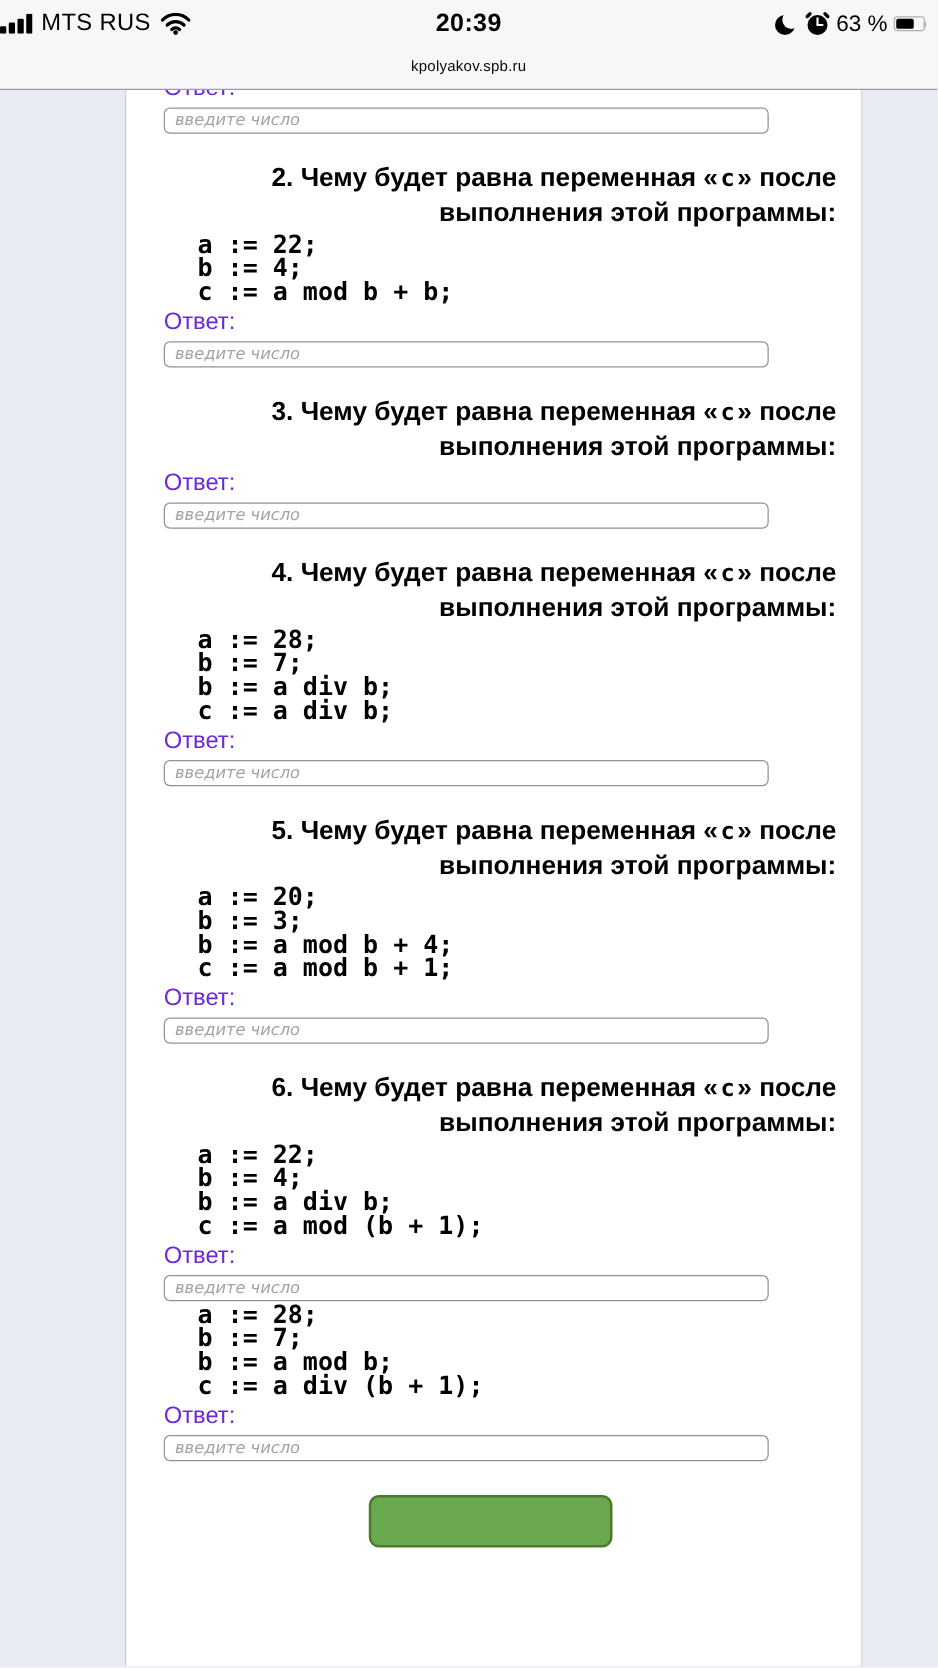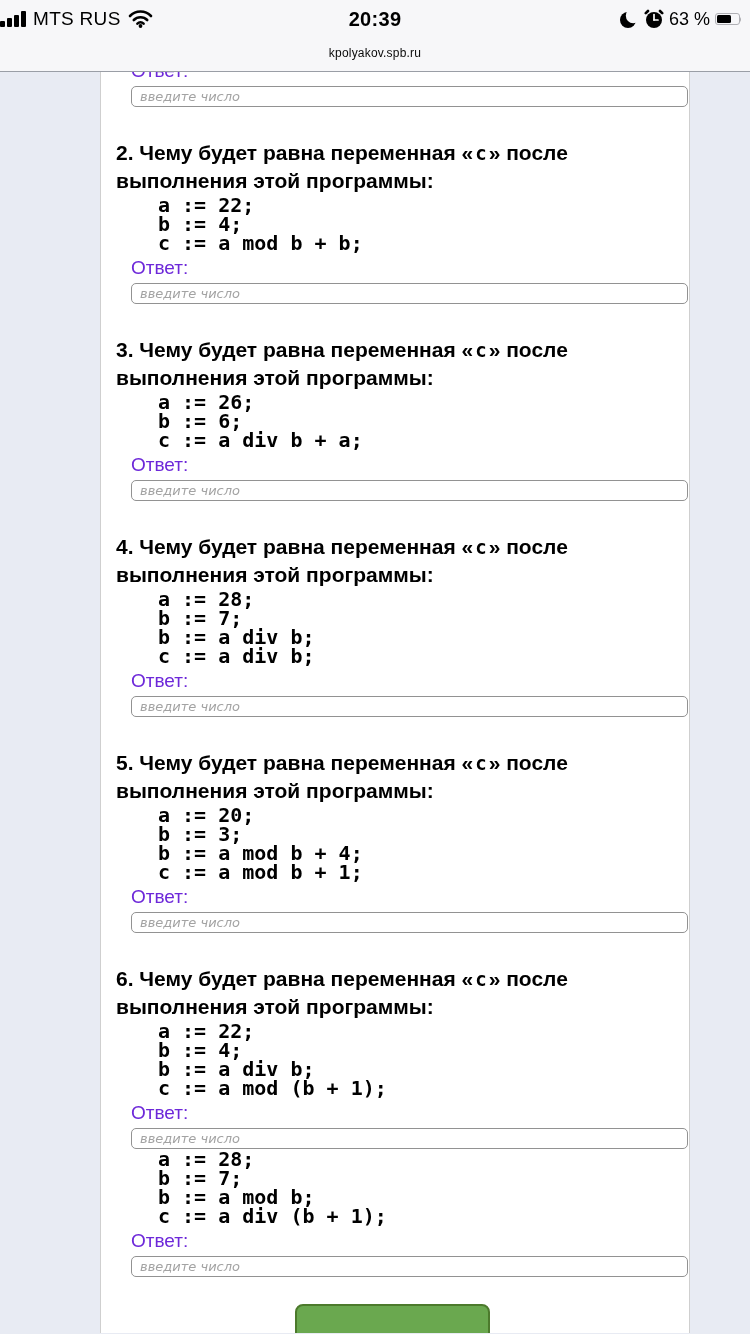--- a/index.html
+++ b/index.html
@@ -45,44 +45,45 @@
   .page { width: 750px; height: 1261px; background: #e8ebf3; overflow: hidden; }
   .column {
     margin-left: 100px; width: 590px; min-height: 1261px;
     background: #ffffff;
     border-left: 1px solid #cfcfcf; border-right: 1px solid #cfcfcf;
     padding: 0 20px 0 15px;
     overflow: hidden;
   }
 
   .q-title {
-    margin-top: 32px;
+    margin-top: 22px;
     font-size: 21px; font-weight: 700; color: #000;
     line-height: 28px;
+    text-align: right;
   }
   .q-var {
     font-family: "DejaVu Sans Mono", monospace;
     font-size: 19px; font-weight: 700; padding: 0 2px;
   }
   .q-code {
     margin: 1px 0 0 42px;
     font-family: "DejaVu Sans Mono", monospace;
     font-size: 20px; font-weight: 700; color: #000;
     line-height: 19px;
     white-space: pre;
   }
   .answer-label {
     margin: 4px 0 0 15px;
     font-size: 19px; color: #6d28d9; line-height: 22px;
   }
   .answer-label.cut { margin-top: -12px; }
   .answer-input {
     display: block;
     margin: 4px 0 0 15px;
-    width: 557px; height: 21px;
+    width: 484px; height: 21px;
     border: 1px solid #929292; border-radius: 5px;
     background: #fff;
     font-family: "DejaVu Sans", "Liberation Sans", sans-serif;
     font-size: 13px; font-style: italic; color: #333;
     padding: 0 8px;
     outline: none;
   }
   .answer-input::placeholder { color: #a3a3a3; opacity: 1; }
 
   .submit-wrap { text-align: center; }
@@ -164,23 +165,20 @@
       <div class="q-title"><span>2.</span><span> Чему будет равна переменная «</span><span class="q-var">c</span><span>» после выполнения этой программы:</span></div>
       <pre class="q-code">a := 22;
 b := 4;
 c := a mod b + b;</pre>
       <div class="answer-label">Ответ:</div>
       <input class="answer-input" type="text" placeholder="введите число" style="">
     </div>
 
     <div>
       <div class="q-title"><span>3.</span><span> Чему будет равна переменная «</span><span class="q-var">c</span><span>» после выполнения этой программы:</span></div>
-      <pre class="q-code">a := 26;
-b := 6;
-c := a div b + a;</pre>
       <div class="answer-label">Ответ:</div>
       <input class="answer-input" type="text" placeholder="введите число" style="">
     </div>
 
     <div>
       <div class="q-title"><span>4.</span><span> Чему будет равна переменная «</span><span class="q-var">c</span><span>» после выполнения этой программы:</span></div>
       <pre class="q-code">a := 28;
 b := 7;
 b := a div b;
 c := a div b;</pre>

